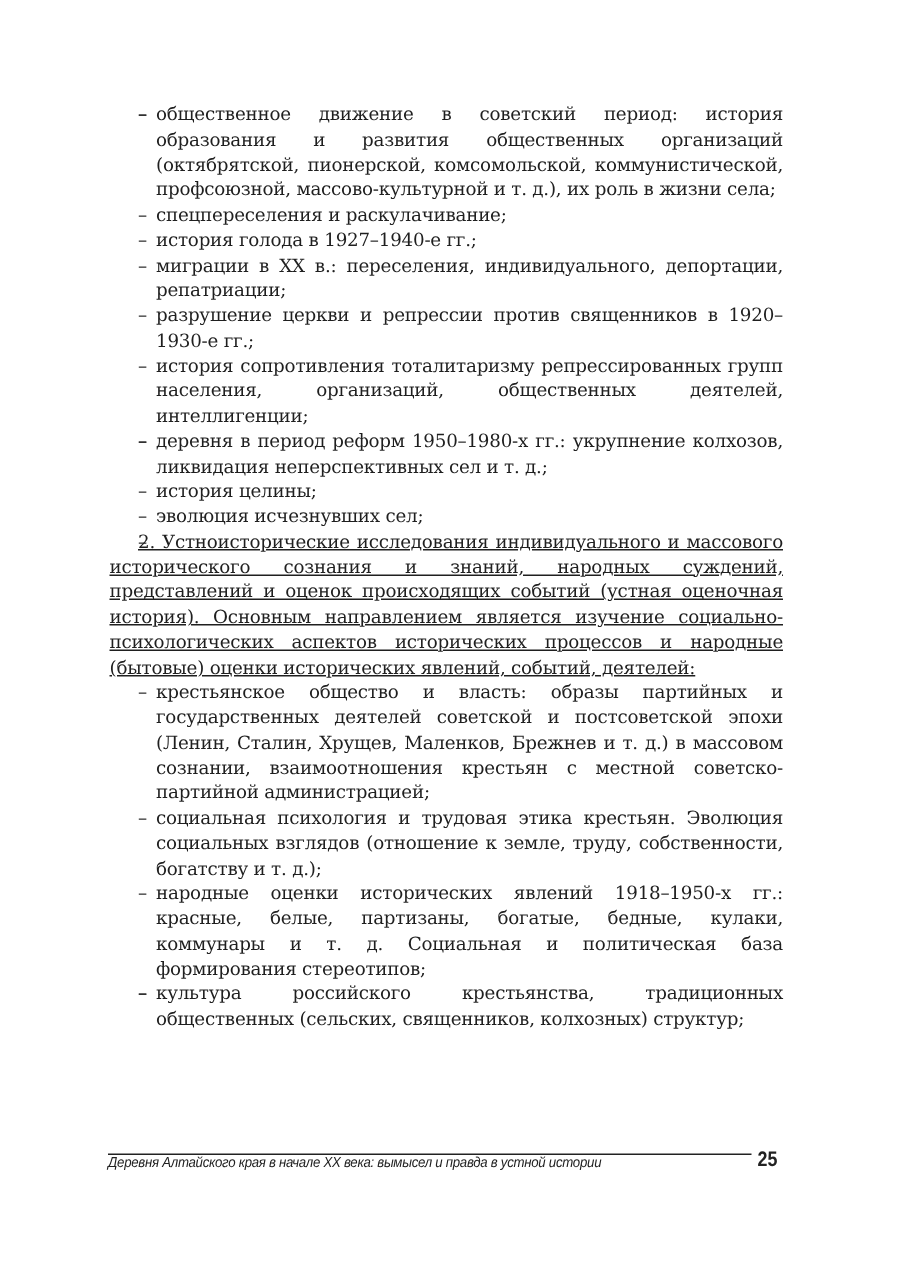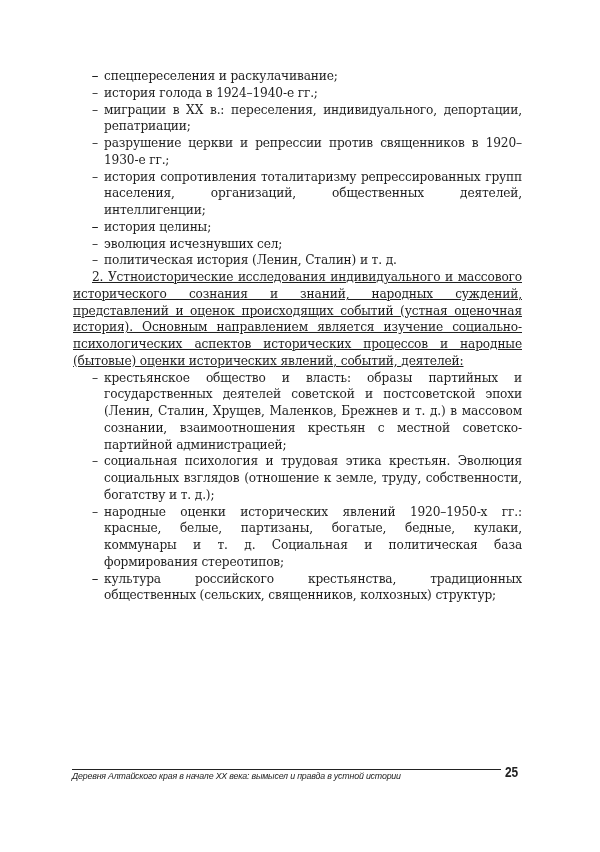--- a/index.html
+++ b/index.html
@@ -30,39 +30,39 @@
     font-family: "Liberation Sans", sans-serif; font-weight: bold; font-size: 14px; color: #222;
     transform: scaleX(0.85); transform-origin: left top;
   }
 </style>
 </head>
 <body>
 
 <div class="page">
   <div>
     <div class="li"><span class="dash">–</span></div>
-    <div class="li"><span class="dash">–</span></div>
+    <div class="li"><span class="dash">–</span><span>общественное движение в советский период: история образования и развития общественных организаций (октябрятской, пионерской, комсомольской, коммунистической, профсоюзной, массово-культурной и т. д.), их роль в жизни села;</span></div>
     <div class="li"><span class="dash">–</span><span>спецпереселения и раскулачивание;</span></div>
-    <div class="li"><span class="dash">–</span><span>история голода в 1924–1940-е гг.;</span></div>
+    <div class="li"><span class="dash">–</span><span>история голода в 1927–1940-е гг.;</span></div>
     <div class="li"><span class="dash">–</span><span>миграции в XX в.: переселения, индивидуального, депортации, репатриации;</span></div>
     <div class="li"><span class="dash">–</span><span>разрушение церкви и репрессии против священников в 1920–1930-е гг.;</span></div>
     <div class="li"><span class="dash">–</span><span>история сопротивления тоталитаризму репрессированных групп населения, организаций, общественных деятелей, интеллигенции;</span></div>
     <div class="li"><span class="dash">–</span></div>
-    <div class="li"><span class="dash">–</span></div>
+    <div class="li"><span class="dash">–</span><span>деревня в период реформ 1950–1980-х гг.: укрупнение колхозов, ликвидация неперспективных сел и т. д.;</span></div>
     <div class="li"><span class="dash">–</span><span>история целины;</span></div>
     <div class="li"><span class="dash">–</span><span>эволюция исчезнувших сел;</span></div>
-    <div class="li"><span class="dash">–</span><span>политическая история (Ленин, Сталин) и т. д.</span></div>
+    <div class="li"><span class="dash">–</span></div>
   </div>
 
   <p class="para" style="margin:0;text-decoration:underline;">2. Устноисторические исследования индивидуального и массового исторического сознания и знаний, народных суждений, представлений и оценок происходящих событий (устная оценочная история). Основным направлением является изучение социально-психологических аспектов исторических процессов и народные (бытовые) оценки исторических явлений, событий, деятелей:</p>
 
   <div>
     <div class="li sub"><span class="dash">–</span><span>крестьянское общество и власть: образы партийных и государственных деятелей советской и постсоветской эпохи (Ленин, Сталин, Хрущев, Маленков, Брежнев и т. д.) в массовом сознании, взаимоотношения крестьян с местной советско-партийной администрацией;</span></div>
     <div class="li sub"><span class="dash">–</span><span>социальная психология и трудовая этика крестьян. Эволюция социальных взглядов (отношение к земле, труду, собственности, богатству и т. д.);</span></div>
-    <div class="li sub"><span class="dash">–</span><span>народные оценки исторических явлений 1920–1950-х гг.: красные, белые, партизаны, богатые, бедные, кулаки, коммунары и т. д. Социальная и политическая база формирования стереотипов;</span></div>
+    <div class="li sub"><span class="dash">–</span><span>народные оценки исторических явлений 1918–1950-х гг.: красные, белые, партизаны, богатые, бедные, кулаки, коммунары и т. д. Социальная и политическая база формирования стереотипов;</span></div>
     <div class="li sub"><span class="dash">–</span></div>
     <div class="li sub"><span class="dash">–</span><span>культура российского крестьянства, традиционных общественных (сельских, священников, колхозных) структур;</span></div>
   </div>
 </div>
 
 <div class="footer-line"></div>
 <div class="footer-text">Деревня Алтайского края в начале XX века: вымысел и правда в устной истории</div>
 <div class="page-num">25</div>
 
 </body></html>

